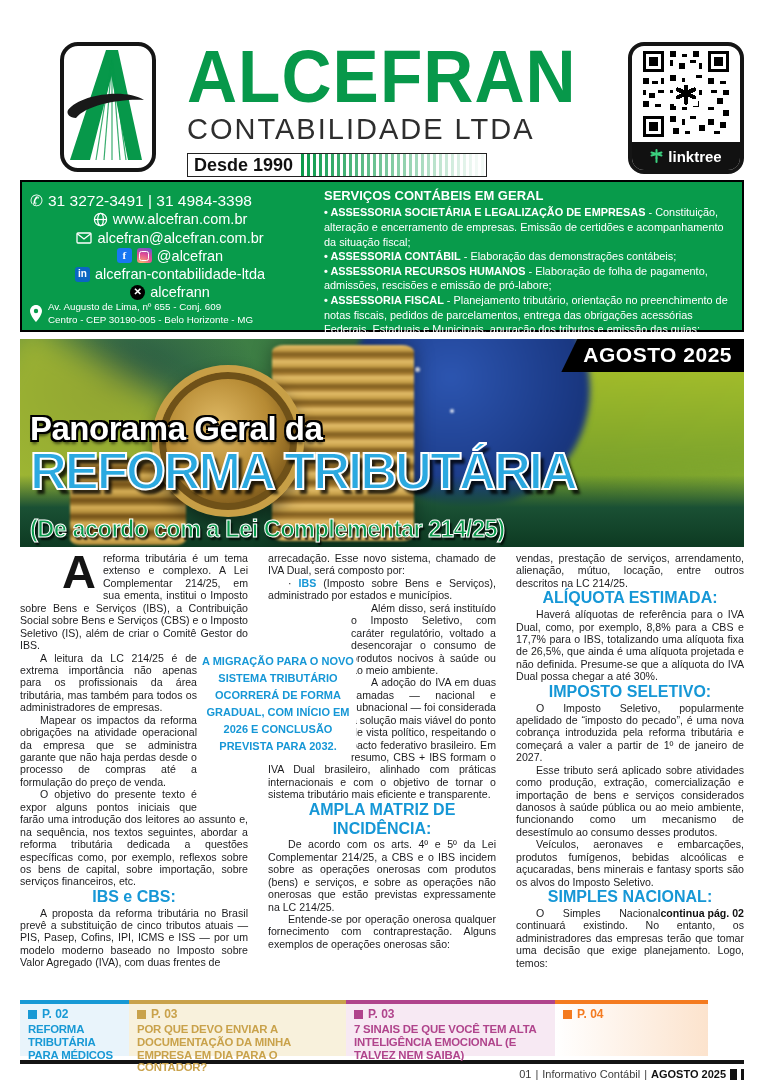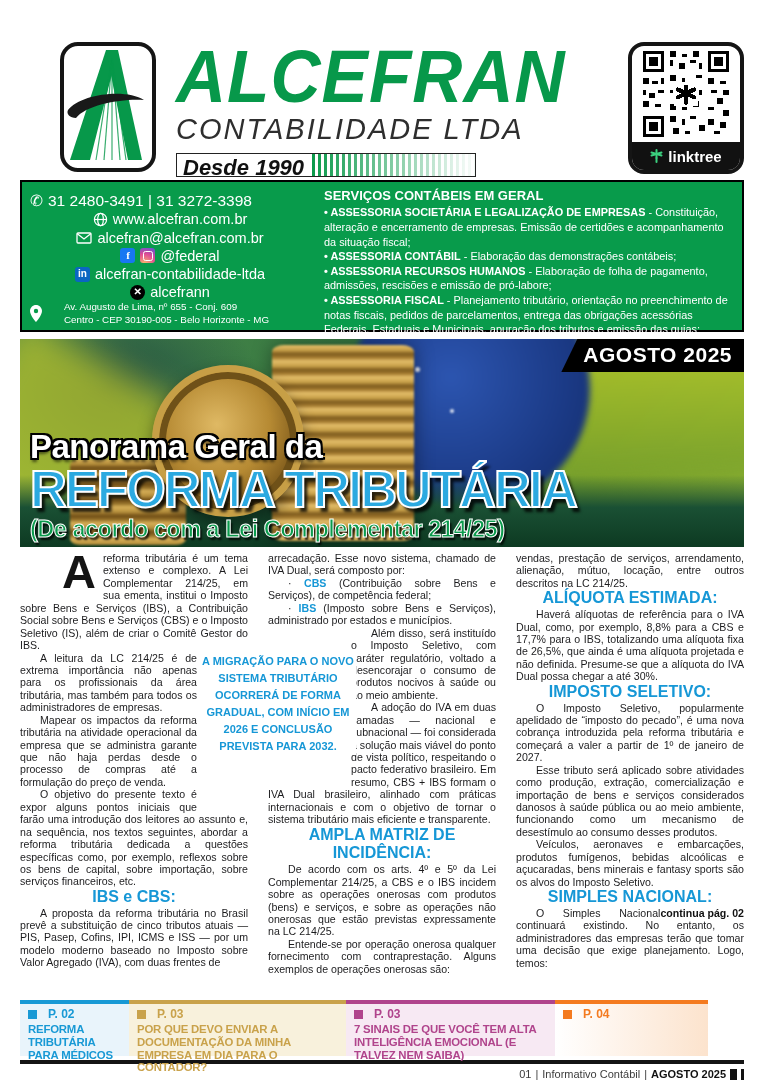--- a/index.html
+++ b/index.html
@@ -3,42 +3,42 @@
 <meta charset="utf-8">
 <style>
   * { margin:0; padding:0; box-sizing:border-box; }
   body { background:#e8e8e8; font-family:"Liberation Sans", sans-serif; }
   .page { position:relative; width:764px; height:1080px; background:#fff; margin:0 auto; overflow:hidden; color:#1a1a1a; }
   .inner { padding:0 20px; }
 
   
   .masthead { display:flex; margin-top:42px; height:132px; }
   .logo-mark { width:96px; height:130px; border:4px solid #151515; border-radius:18px; background:#fff; margin-left:40px; display:flex; align-items:center; justify-content:center; overflow:hidden; flex:none; }
-  .brand { margin-left:20px; width:392px; flex:none;font-style:italic; }
+  .brand { margin-left:31px; width:392px; flex:none; }
   .brand-name { font-size:68px; font-weight:800; color:#07984a; line-height:.95; letter-spacing:1px; transform:scale(1.02,1.08); transform-origin:left top; white-space:nowrap; }
   .brand-sub { font-size:29px; font-weight:400; color:#2e2e2e; letter-spacing:2px; margin-top:6px; white-space:nowrap; }
   .since-strip { display:flex; align-items:stretch; margin-top:7px; width:300px; height:24px; border:1px solid #222; }
-  .since-txt { background:#fff; color:#111; font-weight:800; font-size:22px; padding:1px 8px 0 6px; white-space:nowrap; }
+  .since-txt { background:#fff; color:#111; font-weight:800; font-size:18px; padding:1px 8px 0 6px; white-space:nowrap; }
   .barcode { flex:1; background-image:linear-gradient(90deg, rgba(255,255,255,0) 0%, rgba(255,255,255,.95) 95%), repeating-linear-gradient(90deg,#0a9a4a 0 3px,#ffffff 3px 6px); }
   .qr-card { margin-left:auto; width:116px; height:132px; border:4px solid #151515; border-radius:16px; overflow:hidden; background:#fff; display:flex; flex-direction:column; flex:none; }
   .qr-zone { flex:1; display:flex; align-items:center; justify-content:center; padding:4px; }
   .qr-label { height:28px; background:#111; color:#fff; display:flex; align-items:center; justify-content:center; gap:5px; font-size:15px; font-weight:700; }
 
   
   .info-band { display:flex; margin:6px 20px 0 20px; height:152px; border:2px solid #000; background:#089B4B; color:#fff; }
   .contact { width:292px; flex:none; padding:9px 4px 4px 8px; display:flex; flex-direction:column; justify-content:space-between; }
   .c-row { display:flex; align-items:center; justify-content:center; gap:5px; font-size:14.5px; line-height:1.25; white-space:nowrap; }
   .c-row.first { justify-content:flex-start; font-size:15.5px; }
   .sq { display:inline-flex; align-items:center; justify-content:center; width:15px; height:15px; border-radius:3px; font-size:11px; font-weight:800; color:#fff; flex:none; }
   .fb { background:#1877F2; font-family:"Liberation Serif", serif; }
   .ig { background:radial-gradient(circle at 30% 110%, #fdc468 0%, #df4996 55%, #5158d6 100%); position:relative; }
   .ig::after{ content:""; width:8px; height:8px; border:1.5px solid #fff; border-radius:2.5px; }
   .li { background:#0A66C2; font-size:10px; }
   .xx { background:#000; border-radius:50%; font-size:10px; }
-  .addr { display:flex; gap:22px; align-items:center; font-size:9.8px; line-height:1.25; text-align:left; white-space:nowrap; }
+  .addr { display:flex; gap:6px; align-items:center; font-size:9.8px; line-height:1.25; text-align:left; white-space:nowrap; }
   .services { flex:1; padding:5px 10px 4px 10px; font-size:10.9px; line-height:1.34; }
   .services .sv-title { font-size:13px; font-weight:800; margin-bottom:1px; }
   .services p { margin:0; }
   .services b { font-weight:800; }
 
   
   .hero { position:relative; margin:7px 20px 0 20px; height:208px; overflow:hidden; background:linear-gradient(100deg,#4f8c49 0%,#3b7c44 35%,#2f6e3e 60%,#6d9426 80%,#a4c43c 100%); }
   .hero > div { position:absolute; }
   .h-yl-left { left:-90px; bottom:-110px; width:330px; height:280px; background:#b8c42c; transform:rotate(30deg); filter:blur(16px); opacity:.75; }
   .h-yl-right { right:-50px; top:-60px; width:330px; height:300px; background:linear-gradient(200deg,#c6d329 15%,#7ba32c 60%,rgba(0,0,0,0) 80%); transform:rotate(-22deg); filter:blur(12px); opacity:.95; }
@@ -49,21 +49,21 @@
   .h-floor { left:0; bottom:0; width:100%; height:72px; background:linear-gradient(180deg, rgba(10,50,30,0) 0%, #1a5034 45%, #0d3a22 100%); }
   .h-stack1 { left:252px; top:6px; width:142px; height:196px; border-radius:12px/7px; background:repeating-linear-gradient(180deg,#e3bd6a 0px,#caa24a 5px,#7e5a1d 9px,#a87f33 13px,#e3bd6a 16px); filter:blur(1px); box-shadow:0 0 20px rgba(0,0,0,.4); }
   .h-stack2 { left:50px; top:120px; width:116px; height:86px; border-radius:10px/6px; background:repeating-linear-gradient(180deg,#d9b159 0px,#b68f3c 5px,#6f4d15 9px,#99742c 13px,#d9b159 16px); filter:blur(1px); }
   .h-coin { left:132px; top:26px; width:152px; height:152px; border-radius:50%; background:radial-gradient(circle at 42% 38%, #dfb964 0%, #b68a33 45%, #6f4d15 80%, #8a6a29 100%); border:7px solid #c79f46; box-shadow:inset 0 0 0 7px #6f5118, 0 8px 16px rgba(0,0,0,.45); filter:blur(.5px); }
   .issue-badge { position:absolute; top:0; right:0; background:#000; color:#fff; font-weight:800; font-size:21px; letter-spacing:.5px; padding:4px 12px 5px 22px; clip-path:polygon(16px 0, 100% 0, 100% 100%, 0 100%); z-index:5; }
   .hero-titles { position:absolute; left:10px; bottom:4px; z-index:4; }
   .kicker { font-size:33px; font-weight:800; color:#fff; letter-spacing:-.5px; line-height:1.05;
     text-shadow:-2px -2px 0 #000, 2px -2px 0 #000, -2px 2px 0 #000, 2px 2px 0 #000, 0 4px 3px rgba(0,0,0,.55); }
   .big-title { font-size:51px; font-weight:700; color:#2BA9E0; letter-spacing:-2px; line-height:1.0; white-space:nowrap;
     -webkit-text-stroke:2px #fff; text-shadow:4px 5px 3px rgba(0,0,0,.8); }
-  .sub-title { font-size:23.5px; font-weight:800; color:#0a9b4c; letter-spacing:-.5px; line-height:1.1; margin-top:2px; white-space:nowrap;
+  .sub-title { font-size:23.5px; font-weight:800; color:#0a9b4c; letter-spacing:-.5px; line-height:1.1; margin-top:20px; white-space:nowrap;
     -webkit-text-stroke:1px #fff; text-shadow:2px 3px 2px rgba(0,0,0,.8); }
 
   
   .article { position:relative; margin:5px 20px 0 20px; height:442px; overflow:hidden; display:flex; gap:20px;
     font-size:10.6px; line-height:1.175; text-align:justify; color:#1c1c1e; }
   .col { width:228px; flex:none; }
   .col p { margin:0; text-indent:20px; }
   .col p.noind { text-indent:0; }
   .dropcap { float:left; font-size:47px; line-height:38px; font-weight:700; color:#141414; margin:1px 7px 0 42px; }
   .colhead { color:#1697D6; font-weight:800; text-align:center; font-size:16px; margin:2px 0 1px 0; text-indent:0 !important; }
@@ -71,21 +71,21 @@
   .sp-l { float:left; width:80px; height:158px; margin-right:3px; }
   .pullquote { position:absolute; left:180px; top:101px; width:156px; z-index:3; text-align:center;
     color:#1697D6; font-weight:800; font-size:11px; line-height:1.55; background:#fff; }
   .bterm { color:#1697D6; font-weight:800; }
   .bullet-p { text-indent:36px; }
   .cont-note { float:right; font-weight:800; color:#111; text-indent:0; }
 
   
   .teasers { display:flex; margin:6px 20px 0 20px; height:56px; }
   .panel { padding:3px 8px 2px 8px; border-top:4px solid; }
-  .panel .plabel { display:flex; align-items:center; gap:11px; font-size:12px; font-weight:700; margin-bottom:2px; }
+  .panel .plabel { display:flex; align-items:center; gap:5px; font-size:12px; font-weight:700; margin-bottom:2px; }
   .plabel .chip { width:9px; height:9px; flex:none; }
   .panel .ptitle { font-size:11.4px; font-weight:800; line-height:1.12; letter-spacing:-.2px; }
   .panel1 { width:109px; border-color:#1899D5; background:#E9F4FB; color:#1899D5; }
   .panel1 .chip{ background:#1899D5; }
   .panel2 { width:217px; border-color:#C9A24B; background:#F8F1DC; color:#C9A24B; }
   .panel2 .chip{ background:#C9A24B; }
   .panel3 { width:209px; border-color:#B0448C; background:#F7E9F3; color:#B0448C; }
   .panel3 .chip{ background:#B0448C; }
   .panel4 { width:153px; border-color:#F47B20; background:linear-gradient(90deg,#ffffff 0%,#FCE3CD 100%); color:#F47B20; }
   .panel4 .chip{ background:#F47B20; }
@@ -199,21 +199,21 @@
         </svg>
         <span>linktree</span>
       </div>
     </div>
   </header>
 
   <section class="info-band">
     <div class="contact">
       <div class="c-row first">
         <span>✆</span>
-        <span>31 2480-3491 | 31 3272-3398</span>
+        <span>31 3272-3491 | 31 4984-3398</span>
       </div>
       <div class="c-row">
         <svg class="ic-svg" width="15" height="15" viewBox="0 0 16 16">
           <g fill="none" stroke="#fff" stroke-width="1.3">
             <circle cx="8" cy="8" r="6.5"></circle>
               <ellipse cx="8" cy="8" rx="3" ry="6.5"></ellipse>
               <line x1="1.5" y1="8" x2="14.5" y2="8"></line>
           </g>
         </svg>
         <span>www.alcefran.com.br</span>
@@ -223,21 +223,21 @@
           <g fill="none" stroke="#fff" stroke-width="1.3">
             <rect x="1" y="1" width="14" height="10" rx="1"></rect>
               <polyline points="1,1.5 8,7 15,1.5"></polyline>
           </g>
         </svg>
         <span>alcefran@alcefran.com.br</span>
       </div>
       <div class="c-row">
         <span class="sq fb">f</span>
         <span class="sq ig"></span>
-        <span>@federal</span>
+        <span>@alcefran</span>
       </div>
       <div class="c-row">
         <span class="sq li">in</span>
         <span>alcefran-contabilidade-ltda</span>
       </div>
       <div class="c-row">
         <span class="sq xx">✕</span>
         <span>alcefrann</span>
       </div>
       <div class="addr">
@@ -279,29 +279,28 @@
     </div>
   </section>
 
   <section class="article">
     <div class="pullquote">A MIGRAÇÃO PARA O NOVO SISTEMA TRIBUTÁRIO OCORRERÁ DE FORMA GRADUAL, COM INÍCIO EM 2026 E CONCLUSÃO PREVISTA PARA 2032.</div>
 
     <div class="col">
       <p class="noind"><span class="dropcap">A</span><span>reforma tributária é um tema extenso e complexo. A Lei Complementar 214/25, em sua ementa, institui o Imposto sobre Bens e Serviços (IBS), a Contribuição Social sobre Bens e Serviços (CBS) e o Imposto Seletivo (IS), além de criar o Comitê Gestor do IBS.</span></p>
       <div class="sp-r"></div>
       <p>A leitura da LC 214/25 é de extrema importância não apenas para os profissionais da área tributária, mas também para todos os administradores de empresas.</p>
-      <p>Mapear os impactos da reforma tributária na atividade operacional da empresa que se administra garante que não haja perdas desde o processo de compras até a formulação do preço de venda.</p>
+      <p>Mapear os impactos da reforma obrigações na atividade operacional da empresa que se administra garante que não haja perdas desde o processo de compras até a formulação do preço de venda.</p>
       <p>O objetivo do presente texto é expor alguns pontos iniciais que farão uma introdução dos leitores ao assunto e, na sequência, nos textos seguintes, abordar a reforma tributária dedicada a questões específicas como, por exemplo, reflexos sobre os bens de capital, sobre importação, sobre serviços financeiros, etc.</p>
       <p class="colhead">IBS e CBS:</p>
       <p>A proposta da reforma tributária no Brasil prevê a substituição de cinco tributos atuais — PIS, Pasep, Cofins, IPI, ICMS e ISS — por um modelo moderno baseado no Imposto sobre Valor Agregado (IVA), com duas frentes de</p>
     </div>
 
     <div class="col">
       <p class="noind">arrecadação. Esse novo sistema, chamado de IVA Dual, será composto por:</p>
-      <p class="bullet-p"><span>· </span><span class="bterm">CBS</span><span> (Contribuição sobre Bens e Serviços), de competência federal;</span></p>
       <p class="bullet-p"><span>· </span><span class="bterm">IBS</span><span> (Imposto sobre Bens e Serviços), administrado por estados e municípios.</span></p>
       <div class="sp-l"></div>
       <p>Além disso, será instituído o Imposto Seletivo, com caráter regulatório, voltado a desencorajar o consumo de produtos nocivos à saúde ou ao meio ambiente.</p>
       <p>A adoção do IVA em duas camadas — nacional e subnacional — foi considerada a solução mais viável do ponto de vista político, respeitando o pacto federativo brasileiro. Em resumo, CBS + IBS formam o IVA Dual brasileiro, alinhado com práticas internacionais e com o objetivo de tornar o sistema tributário mais eficiente e transparente.</p>
       <p class="colhead">AMPLA MATRIZ DE INCIDÊNCIA:</p>
       <p>De acordo com os arts. 4º e 5º da Lei Complementar 214/25, a CBS e o IBS incidem sobre as operações onerosas com produtos (bens) e serviços, e sobre as operações não onerosas que estão previstas expressamente na LC 214/25.</p>
       <p>Entende-se por operação onerosa qualquer fornecimento com contraprestação. Alguns exemplos de operações onerosas são:</p>
     </div>
 
     <div class="col">

